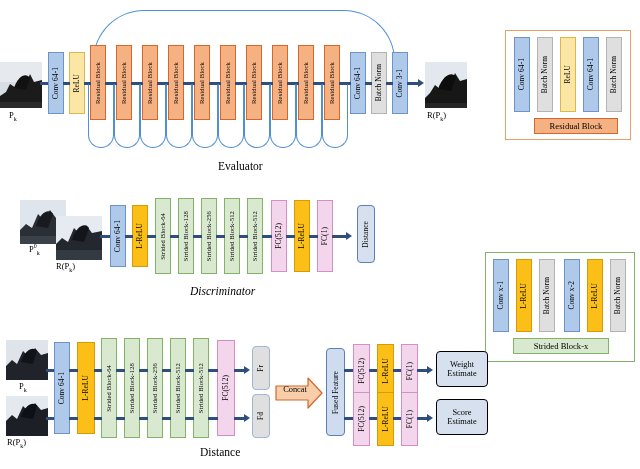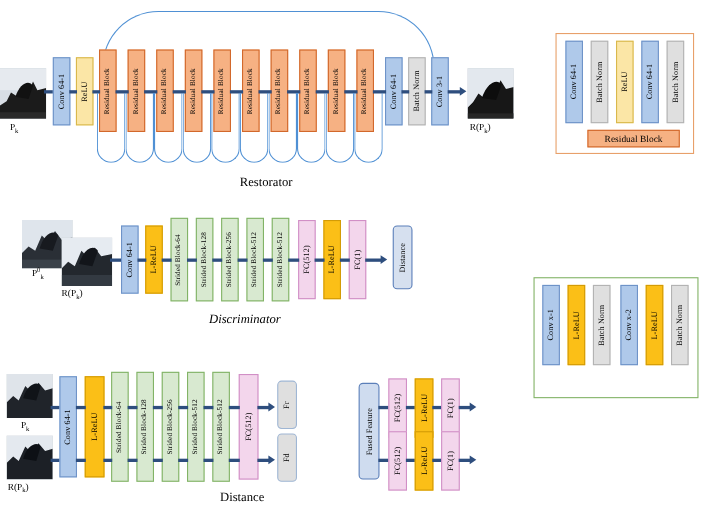--- a/index.html
+++ b/index.html
@@ -177,21 +177,21 @@
       <rect width="42" height="46" fill="#e3e8ee"></rect>
       <path d="M0 36 L5 31 L10 23 L15 27 L20 15 L26 21 L30 11 L35 19 L42 17 L42 46 L0 46 Z" fill="#171717"></path>
       <path d="M13 27 C18 13, 27 9, 31 15 L26 29 Z" fill="#0d0d0d"></path>
       <rect y="41" width="42" height="5" fill="#262626"></rect>
     </svg>
   </div>
   <div class="ilabel" style="left:427px;top:110px;">
     <span>R(P</span><sub>k</sub><span>)</span>
   </div>
 
-  <div class="caption" style="left:218px;top:160px;">Restorator</div>
+  <div class="caption" style="left:218px;top:160px;">Evaluator</div>
 
   <div class="legend res" style="left:505px;top:30px;width:126px;height:110px;"></div>
   <div class="vblk c-conv" style="left:514px;top:37px;width:16px;height:75px;">
     <span>Conv 64-1</span>
     </div>
   <div class="vblk c-bn" style="left:537px;top:37px;width:16px;height:75px;">
     <span>Batch Norm</span>
     </div>
   <div class="vblk c-relu" style="left:560px;top:37px;width:16px;height:75px;">
     <span>ReLU</span>
@@ -291,20 +291,21 @@
     </div>
   <div class="vblk c-conv" style="left:564px;top:259px;width:16px;height:73px;">
     <span>Conv x-2</span>
     </div>
   <div class="vblk c-lrelu" style="left:587px;top:259px;width:16px;height:73px;">
     <span>L-ReLU</span>
     </div>
   <div class="vblk c-bn" style="left:610px;top:259px;width:16px;height:73px;">
     <span>Batch Norm</span>
     </div>
+  <div class="legend-cap str" style="left:513px;top:338px;width:96px;height:16px;">Strided Block-x</div>
 
   <div class="thumb" style="left:6px;top:340px;width:42px;height:40px;">
     <svg width="42" height="40" viewBox="0 0 42 40">
       <rect width="42" height="40" fill="#dfe4ea"></rect>
       <path d="M0 26 L6 20 L11 24 L17 11 L23 17 L29 8 L35 15 L42 13 L42 40 L0 40 Z" fill="#20242a"></path>
       <path d="M15 22 C19 9, 28 6, 31 11 L27 24 Z" fill="#101318"></path>
     </svg>
   </div>
   <div class="ilabel" style="left:19px;top:381px;">
     <span>P</span><sub>k</sub>
@@ -368,52 +369,64 @@
   <div class="arrow" style="left:244px;top:366px;"></div>
   <div class="arrow" style="left:244px;top:414px;"></div>
 
   <div class="vblk c-gray" style="left:252px;top:346px;width:18px;height:44px;">
     <span>Fr</span>
     </div>
   <div class="vblk c-gray" style="left:252px;top:394px;width:18px;height:44px;">
     <span>Fd</span>
     </div>
 
+  <div class="concat" style="left:275px;top:377px;width:48px;height:32px;">
+    <svg width="48" height="32" viewBox="0 0 48 32">
+      <path d="M1 9 L33 9 L33 1 L47 16 L33 31 L33 23 L1 23 Z" fill="#F8CDA9" stroke="#D2682B" stroke-width="1.2" stroke-linejoin="round"></path>
+    </svg>
+    <div class="txt">Concat</div>
+  </div>
 
   <div class="vblk c-fuse" style="left:326px;top:348px;width:19px;height:88px;">
     <span>Fused Feature</span>
     </div>
 
   <div class="wire" style="left:344px;top:369px;width:10px;"></div>
   <div class="vblk c-fc" style="left:353px;top:344px;width:17px;height:54px;">
     <span>FC(512)</span>
     </div>
   <div class="wire" style="left:369px;top:369px;width:9px;"></div>
   <div class="vblk c-lrelu" style="left:377px;top:344px;width:17px;height:54px;">
     <span>L-ReLU</span>
     </div>
   <div class="wire" style="left:393px;top:369px;width:9px;"></div>
   <div class="vblk c-fc" style="left:401px;top:344px;width:17px;height:54px;">
     <span>FC(1)</span>
     </div>
   <div class="wire" style="left:417px;top:369px;width:12px;"></div>
   <div class="arrow" style="left:427px;top:366px;"></div>
 
+  <div class="hbox c-out" style="left:436px;top:351px;width:52px;height:36px;">
+    <span>Weight Estimate</span>
+    </div>
 
   <div class="wire" style="left:344px;top:417px;width:10px;"></div>
   <div class="vblk c-fc" style="left:353px;top:392px;width:17px;height:54px;">
     <span>FC(512)</span>
     </div>
   <div class="wire" style="left:369px;top:417px;width:9px;"></div>
   <div class="vblk c-lrelu" style="left:377px;top:392px;width:17px;height:54px;">
     <span>L-ReLU</span>
     </div>
   <div class="wire" style="left:393px;top:417px;width:9px;"></div>
   <div class="vblk c-fc" style="left:401px;top:392px;width:17px;height:54px;">
     <span>FC(1)</span>
     </div>
   <div class="wire" style="left:417px;top:417px;width:12px;"></div>
   <div class="arrow" style="left:427px;top:414px;"></div>
 
+  <div class="hbox c-out" style="left:436px;top:399px;width:52px;height:36px;">
+    <span>Score Estimate</span>
+    </div>
 
   <div class="caption" style="left:200px;top:446px;">Distance</div>
 
 </div>
 
 </body></html>

